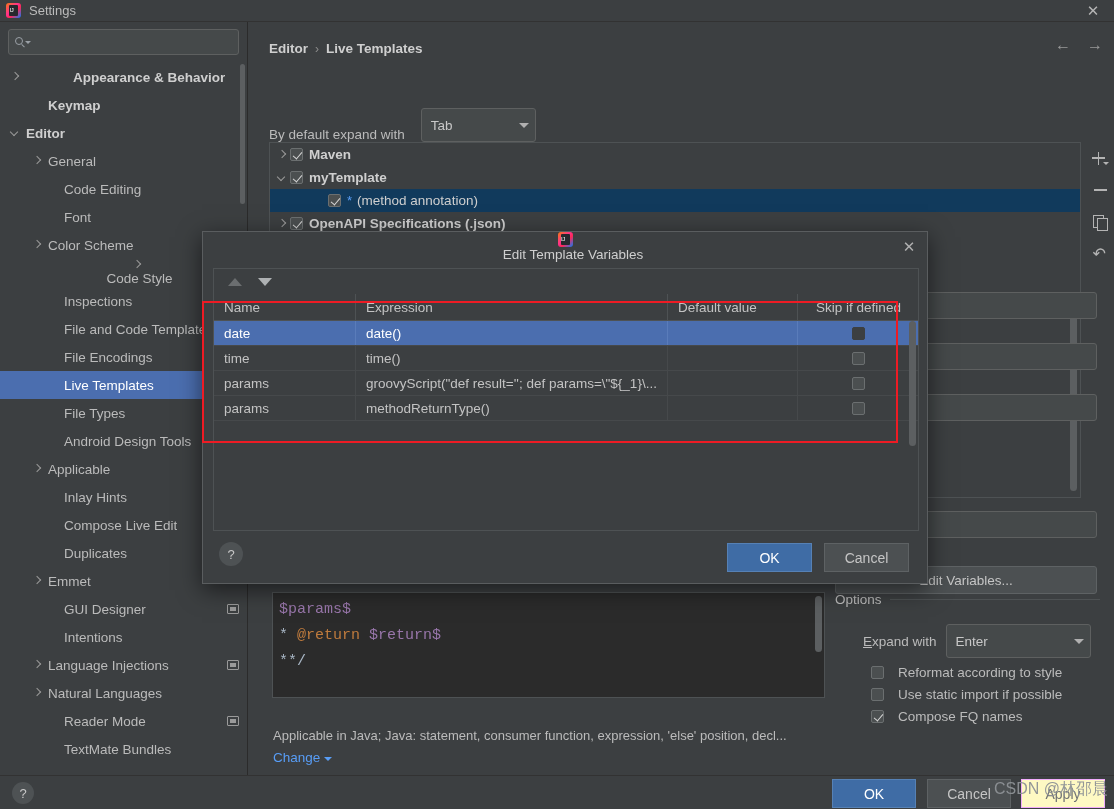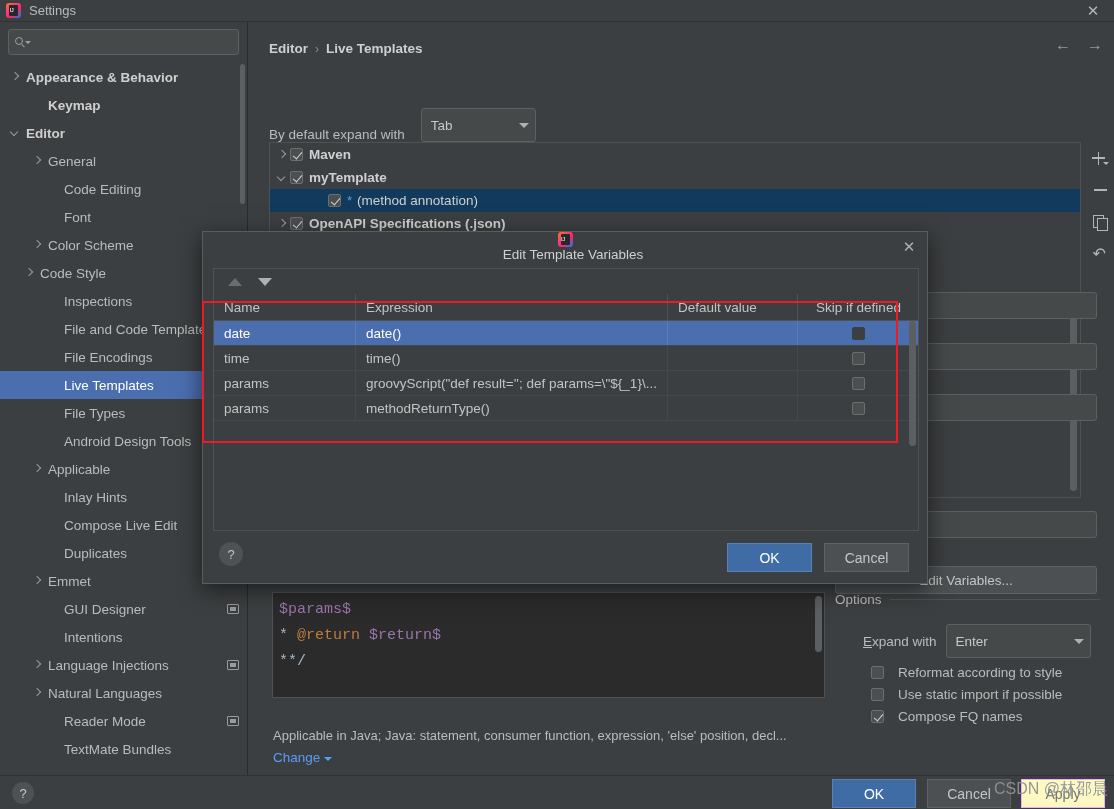--- a/index.html
+++ b/index.html
@@ -326,21 +326,21 @@
     <div class="search-wrap">
       <div class="search-box">
         <span class="mag">
             <i></i>
             <u></u>
           </span>
         <input class="search-input" type="text" placeholder="" style="">
       </div>
     </div>
     <div class="tree" id="sidebar-tree">
-        <div class="tree-row bold" style="padding-left: 10px;">
+        <div class="tree-row bold" style="padding-left: 10px; gap: 47px;">
           <span class="arrow right"></span>
           <span class="lbl">Appearance &amp; Behavior</span>
         </div>
         <div class="tree-row bold" style="padding-left: 32px;">
           <span class="arrow "></span>
           <span class="lbl">Keymap</span>
         </div>
         <div class="tree-row bold" style="padding-left: 10px;">
           <span class="arrow down"></span>
           <span class="lbl">Editor</span>
@@ -354,21 +354,21 @@
           <span class="lbl">Code Editing</span>
         </div>
         <div class="tree-row" style="padding-left: 48px;">
           <span class="arrow "></span>
           <span class="lbl">Font</span>
         </div>
         <div class="tree-row" style="padding-left: 32px;">
           <span class="arrow right"></span>
           <span class="lbl">Color Scheme</span>
         </div>
-        <div class="tree-row" style="padding-left: 24px;">
+        <div class="tree-row" style="padding-left: 40px; flex-direction: column;">
           <span class="arrow right"></span>
           <span class="lbl">Code Style</span>
         </div>
         <div class="tree-row" style="padding-left: 48px;">
           <span class="arrow "></span>
           <span class="lbl">Inspections</span>
         </div>
         <div class="tree-row" style="padding-left: 48px;">
           <span class="arrow "></span>
           <span class="lbl">File and Code Templates</span>

